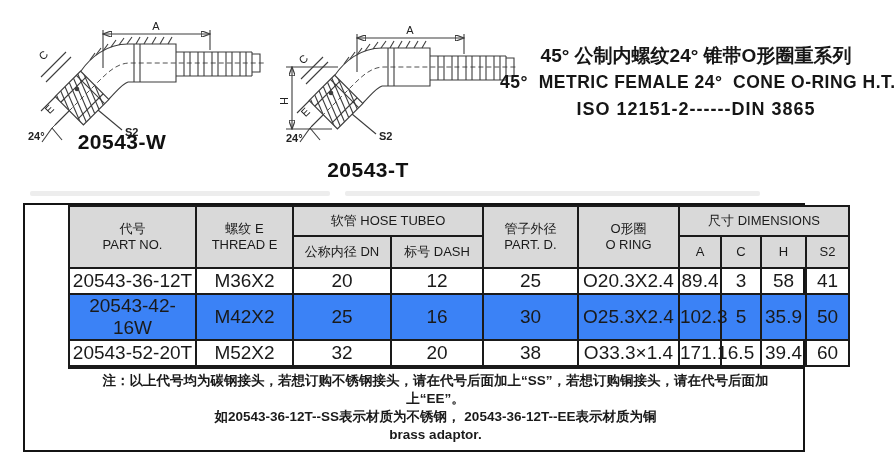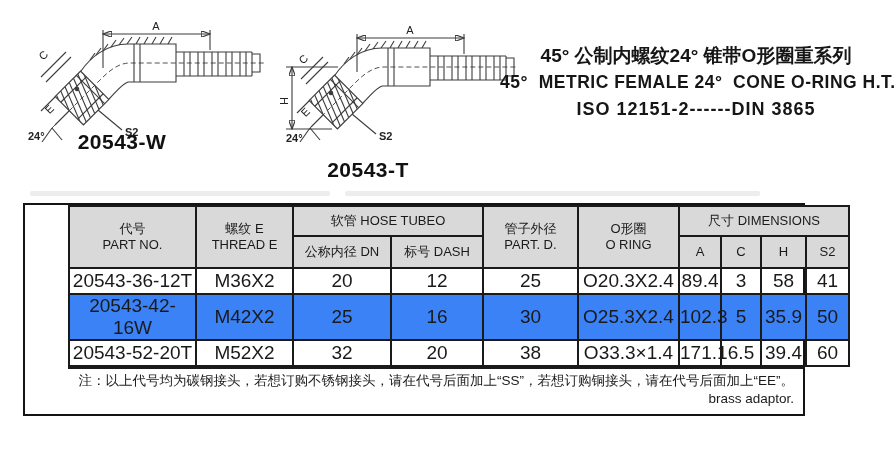--- a/index.html
+++ b/index.html
@@ -27,21 +27,21 @@
   .title .l3{font-size:18px;line-height:26px;letter-spacing:1px;white-space:pre;}
 
   
   .tbl-wrap{position:absolute;left:23px;top:203px;width:782px;border:2px solid #141414;box-sizing:border-box;padding-left:43px;}
   table{border-collapse:collapse;table-layout:fixed;width:100%;}
   th,td{border:2px solid #1a1a1a;text-align:center;vertical-align:middle;padding:0;}
   thead th{background:#d9d9d9;font-weight:normal;font-size:13px;line-height:1.25;}
   tbody td{font-size:19px;height:24px;}
   tr.h1{height:30px;} tr.h2{height:32px;}
   tr.shaded td{background:#3b82f6;margin-top:24px;}
-  .notes{border-top:2px solid #1a1a1a;padding:3px 9px 6px;text-align:right;}
+  .notes{border-top:2px solid #1a1a1a;padding:3px 9px 6px;text-align:center;font-weight:bold;}
   .notes div{font-size:13.5px;line-height:18px;white-space:pre-wrap;}
 </style>
 </head>
 <body>
 
 <div class="page">
 
   <div class="smudge" style="left:30px;top:191px;width:300px;"></div>
   <div class="smudge" style="left:345px;top:191px;width:415px;"></div>
 
@@ -321,17 +321,18 @@
           <td>O33.3×1.4</td>
           <td>171.1</td>
           <td>6.5</td>
           <td>39.4</td>
           <td>60</td>
         </tr>
       </tbody>
     </table>
     <div class="notes">
       <div>注：以上代号均为碳钢接头，若想订购不锈钢接头，请在代号后面加上“SS”，若想订购铜接头，请在代号后面加上“EE”。</div>
+      <div>如20543-36-12T--SS表示材质为不锈钢， 20543-36-12T--EE表示材质为铜</div>
       <div>brass adaptor.</div>
     </div>
   </div>
 
 </div>
 
 </body></html>

